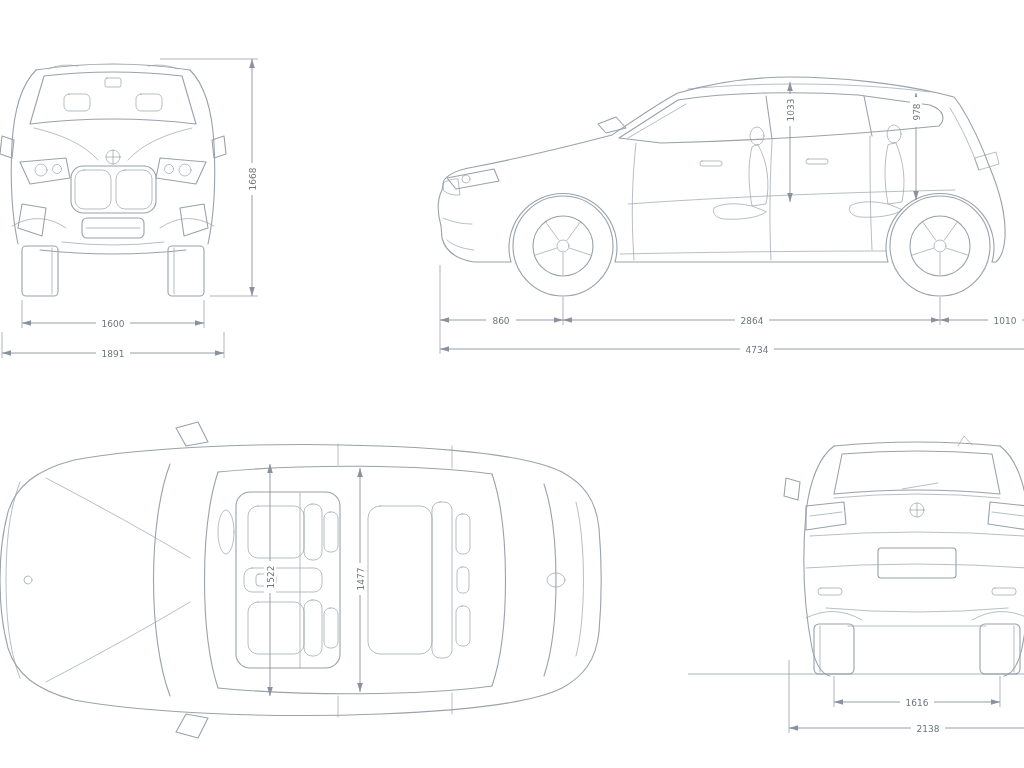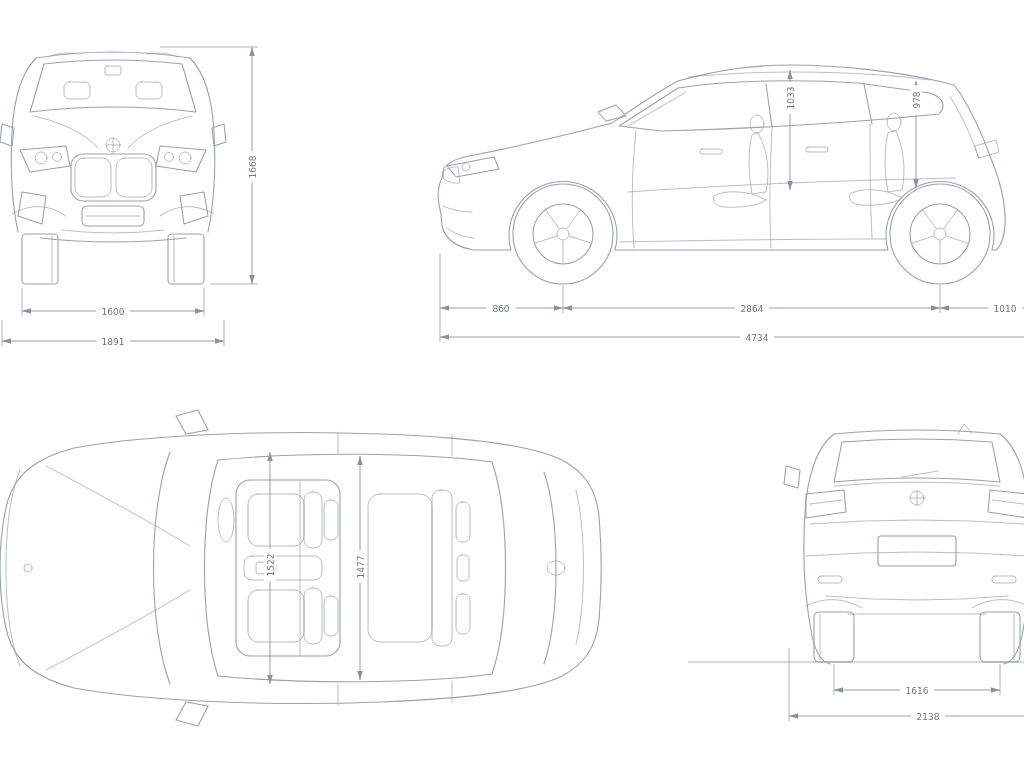--- a/index.html
+++ b/index.html
@@ -1,21 +1,21 @@
 <!DOCTYPE html>
 <html style="--line: #9aa2ab; --dim: #8a939d; --text: #6d757e; --bg: #ffffff;"><head>
 <meta charset="utf-8">
 <style>
   :root{
     --line:#9aa2ab; --dim:#8a939d; --text:#6d757e; --bg:#ffffff;
   }
   html,body{margin:0;padding:0;}
   body{width:1024px;height:768px;background:var(--bg);overflow:hidden;
        font-family:"DejaVu Sans",sans-serif;}
-  .stage{position:relative;width:1024px;height:660px;background:var(--bg);}
+  .stage{position:relative;width:1024px;height:660px;background:var(--bg);margin-top:12px;}
   .car{fill:none;stroke:var(--line);stroke-width:1.1;stroke-linecap:round;stroke-linejoin:round;}
   .thin{stroke-width:.7;}
   .dimline{fill:none;stroke:var(--dim);stroke-width:.9;}
   .extline{fill:none;stroke:var(--dim);stroke-width:.7;}
   .mask{fill:var(--bg);stroke:none;}
   text.lbl{fill:var(--text);font-family:"DejaVu Sans",sans-serif;font-size:9px;text-anchor:middle;}
 </style>
 </head>
 <body>
 

